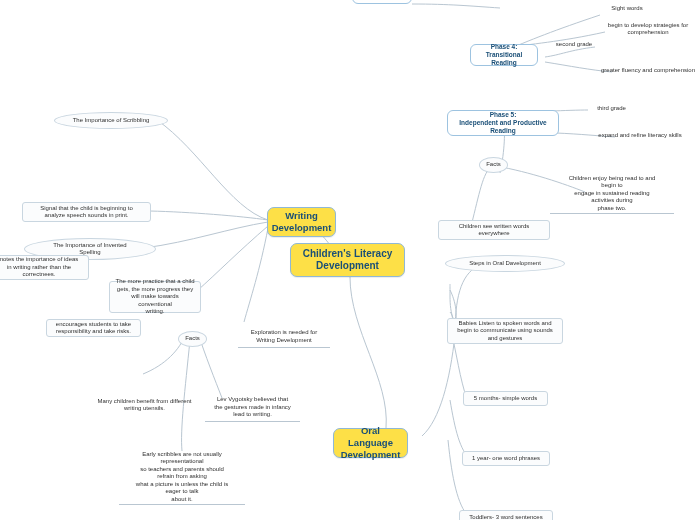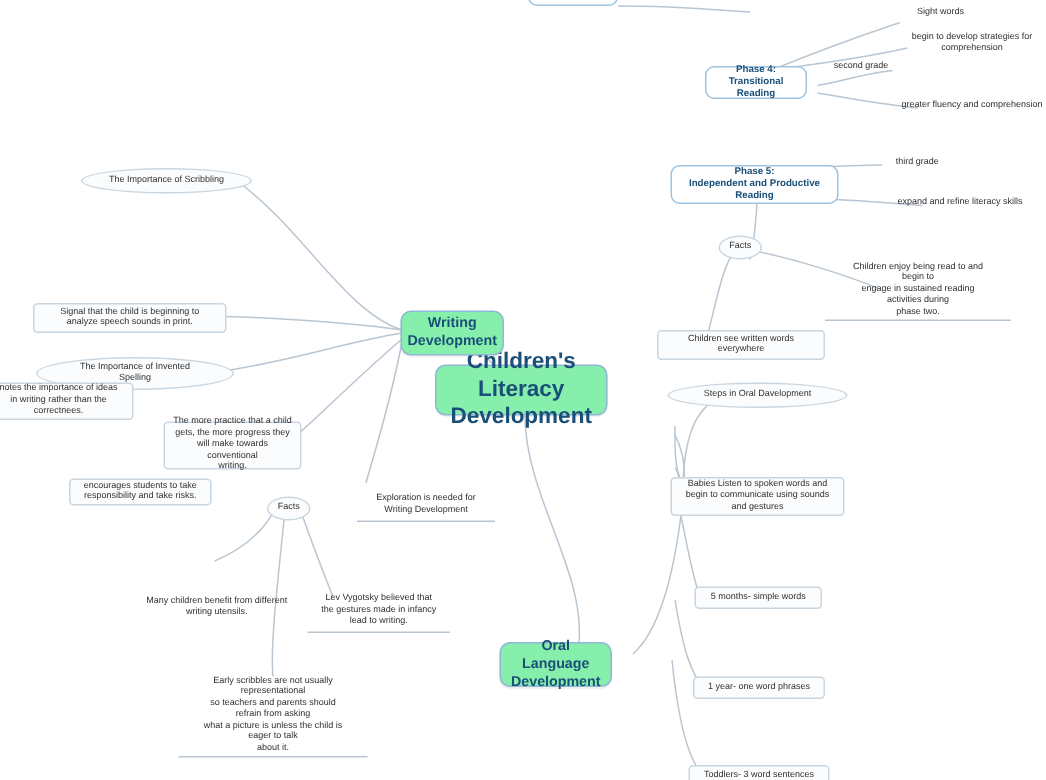--- a/index.html
+++ b/index.html
@@ -29,34 +29,34 @@
   }
   .node {
     position: absolute;
     box-sizing: border-box;
     text-align: center;
     line-height: 1.25;
     white-space: pre-line;
   }
   
   .node.central {
-    background: #86efac;
+    background: #fde047;
     border: 1px solid #8fb8d6;
     border-radius: 7px;
     color: #1a4f77;
     font-weight: bold;
     font-size: 9.5px;
     display: flex;
     align-items: center;
     justify-content: center;
     padding: 3px 6px;
     box-shadow: 0 1px 1px rgba(0,0,0,0.07);
   }
   .node.central.main {
-    font-size: 15px;
+    font-size: 10px;
   }
   
   .node.phase {
     background: #ffffff;
     border: 1px solid #9dc3e0;
     border-radius: 6px;
     color: #1a4f77;
     font-size: 6.5px;
     font-weight: bold;
     display: flex;

